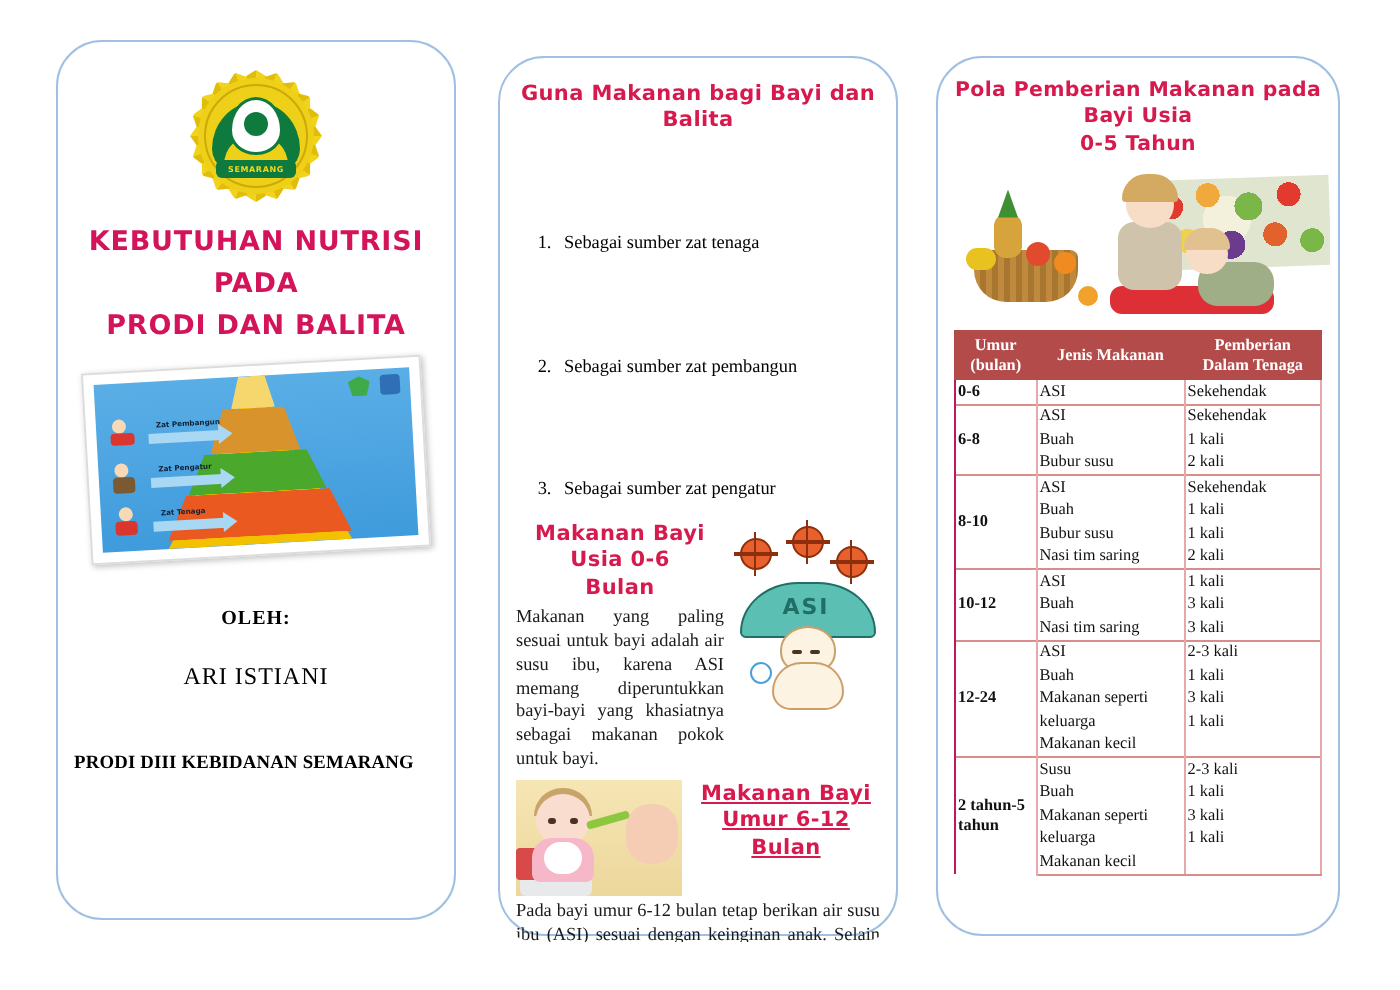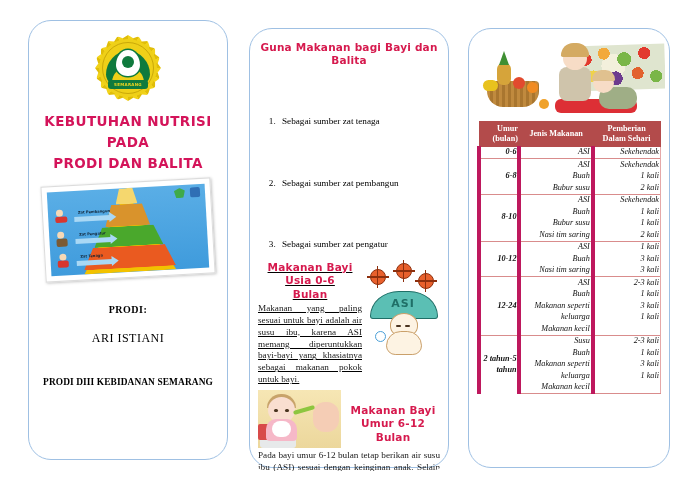--- a/index.html
+++ b/index.html
@@ -132,39 +132,39 @@
   .plabel{position:absolute;font-size:3.6px;font-weight:bold;color:#123;
     font-family:"DejaVu Sans",sans-serif;}
   .kid{position:absolute;width:13px;height:16px;}
   .kid i{position:absolute;display:block;}
   .badge{position:absolute;width:11px;height:10px;background:#3faa4a;
     clip-path:polygon(50% 0,100% 28%,82% 100%,18% 100%,0 28%);}
   .badge2{position:absolute;width:10px;height:10px;background:#2f6fb5;border-radius:2px;}
 
   .by-label{text-align:center;font-weight:bold;font-size:10px;margin-top:26px;letter-spacing:.5px;}
   .by-name{text-align:center;font-weight:normal;font-size:12px;margin-top:16px;letter-spacing:.5px;}
-  .inst{text-align:center;font-weight:bold;font-size:9.4px;line-height:1.45;margin-top:30px;letter-spacing:.1px;}
+  .inst{text-align:left;font-weight:bold;font-size:9.4px;line-height:1.45;margin-top:30px;letter-spacing:.1px;}
 
   
   .bubble-wrap{position:relative;height:48px;}
   .bubble{
     position:absolute;left:32px;top:4px;width:130px;height:30px;
     background:#fbdfe6;border:1px solid #e9b7c6;border-radius:50%/58%;
     display:flex;align-items:center;justify-content:center;
   }
   .bubble span{font-family:"DejaVu Sans",sans-serif;color:#d61a4e;font-weight:bold;font-size:10.5px;}
   .bub-d1{position:absolute;left:24px;top:33px;width:13px;height:8px;background:#fbdfe6;border:1px solid #e9b7c6;border-radius:50%;}
   .bub-d2{position:absolute;left:14px;top:40px;width:8px;height:5px;background:#fbdfe6;border:1px solid #e9b7c6;border-radius:50%;}
 
   .num-list{margin:2px 0 0 0;padding-left:20px;font-size:9.2px;line-height:1.45;}
   .num-list li{padding-left:4px;margin-top:48px;}
 
   
   .asi-row{display:flex;align-items:flex-start;gap:4px;margin-top:2px;}
-  .asi-text{flex:1;text-decoration:underline;}
+  .asi-text{flex:1;}
   .asi-art{position:relative;width:74px;height:96px;flex:none;}
   .umbrella{position:absolute;left:4px;top:30px;width:66px;height:26px;
     background:#5bbfb4;border:1.4px solid #1f6f67;
     border-radius:60px 60px 6px 6px/52px 52px 6px 6px;}
   .umb-text{position:absolute;left:0;right:0;top:6px;text-align:center;
     font-family:"DejaVu Sans",sans-serif;font-weight:bold;font-size:11px;color:#1f6f67;letter-spacing:1px;}
   .germ{position:absolute;width:14px;height:14px;border-radius:50%;
     background:#e8602c;border:1.2px solid #8d2f0d;}
   .germ::before,.germ::after{content:"";position:absolute;background:#8d2f0d;}
   .germ::before{left:-4px;top:6px;width:22px;height:1.4px;}
@@ -230,24 +230,23 @@
   table.food-table{
     border-collapse:collapse;width:188px;margin:8px auto 0;
     font-family:"Liberation Serif",serif;
   }
   table.food-table th{
     background:#b34b4b;color:#fff;font-size:8.2px;font-weight:bold;
     padding:2px 1px;text-align:center;line-height:1.2;
     border:1px solid #b34b4b;
   }
   table.food-table td{
-    font-size:8.2px;text-align:right;padding:0.5px 1px;line-height:1.28;
-    border-left:4px solid #be185d;border-right:1px solid #e6a8a8;
+    font-size:8.2px;text-align:left;padding:0.5px 1px;line-height:1.28;
+    border-left:1px solid #be185d;border-right:1px solid #e6a8a8;
     color:#111;
-    font-style:italic;
   }
   table.food-table tr.grp > td{border-top:1px solid #d98c8c;}
   table.food-table td.age{font-weight:bold;}
   table.food-table tr:last-child td{border-bottom:1px solid #d98c8c;}
   .tbl-wrap{display:flex;justify-content:center;}
 </style>
 </head>
 <body>
 
 <div class="brochure">
@@ -299,21 +298,21 @@
             <i style="left:1px;top:0;width:7px;height:7px;border-radius:50%;background:#f7d9b6;"></i>
             <i style="left:0;top:7px;width:11px;height:8px;background:#7b5a33;border-radius:2px;"></i>
           </div>
           <div class="kid" style="left:7px;top:62px;">
             <i style="left:2px;top:0;width:7px;height:7px;border-radius:50%;background:#f7d9b6;"></i>
             <i style="left:0;top:7px;width:11px;height:7px;background:#d8362f;border-radius:2px;"></i>
           </div>
         </div>
       </div>
 
-      <div class="by-label">PRODI:</div>
+      <div class="by-label">OLEH:</div>
       <div class="by-name">ARI ISTIANI</div>
       <div class="inst">
         <div>PRODI DIII KEBIDANAN SEMARANG</div>
       </div>
 
     </div>
   </div>
 
   <div class="panel" id="panel2">
     <div class="panel-inner-line"></div>
@@ -359,35 +358,39 @@
           <div class="bp-head">
             <div class="bp-eye" style="left:6px;top:12px;"></div>
             <div class="bp-eye" style="left:17px;top:12px;"></div>
           </div>
           <div class="bp-bib"></div>
           <div class="bp-bib2"></div>
           <div class="bp-hand"></div>
           <div class="bp-spoon"></div>
         </div>
         <div style="flex:1;">
-          <div class="hand sec-head" style="margin-top:14px;">
+          <div class="hand sec-head" style="margin-top:1px;text-decoration:underline;">
             <div>Makanan Bayi Umur 6-12</div>
             <div>Bulan</div>
           </div>
         </div>
       </div>
       <p class="body-text hyph" style="margin:2px 0 0;">Pada bayi umur 6-12 bulan tetap berikan air susu ibu (ASI) sesuai dengan keinginan anak. Selain itu beriakan bubur nasi ditambah telur/ ayam/ ikan/ tempe/ tahu/ daging sapi /wortel /bayam/ kacang hijau /santan /minyak dan dilumatkan.</p>
 
     </div>
   </div>
 
   <div class="panel" id="panel3">
     <div class="panel-inner-line"></div>
     <div class="pad">
 
+      <div class="hand p3-title">
+        <div>Pola Pemberian Makanan pada Bayi Usia</div>
+        <div>0-5 Tahun</div>
+      </div>
 
       <div class="food-photo">
         <div class="veg-collage"></div>
         <div class="red-cloth"></div>
         <div class="child ch1-body"></div>
         <div class="child ch1-head"></div>
         <div class="child ch1-hair"></div>
         <div class="child ch2-body"></div>
         <div class="child ch2-head"></div>
         <div class="child ch2-hair"></div>
@@ -396,28 +399,28 @@
         <div class="fruit" style="left:6px;bottom:22px;width:15px;height:11px;background:#e8c21e;border-radius:8px;"></div>
         <div class="fruit" style="left:36px;bottom:24px;width:12px;height:12px;background:#e24a2e;"></div>
         <div class="fruit" style="left:50px;bottom:20px;width:11px;height:11px;background:#f08b22;"></div>
         <div class="fruit" style="left:62px;bottom:4px;width:10px;height:10px;background:#f0a22a;"></div>
       </div>
 
       <div class="tbl-wrap">
         <table class="food-table">
           <thead>
             <tr>
-              <th style="width:40px;text-align:right;">
+              <th style="width:40px;">
                 <div>Umur</div>
                 <div>(bulan)</div>
               </th>
               <th style="width:78px;">Jenis Makanan</th>
               <th style="width:70px;">
                 <div>Pemberian</div>
-                <div>Dalam Sehari</div>
+                <div>Dalam Tenaga</div>
               </th>
             </tr>
           </thead>
           <tbody id="table-body">
               <tr class="grp">
                 <td class="age" rowspan="1">0-6</td>
                 <td>ASI</td>
                 <td>Sekehendak</td>
               </tr>
               <tr class="grp">

